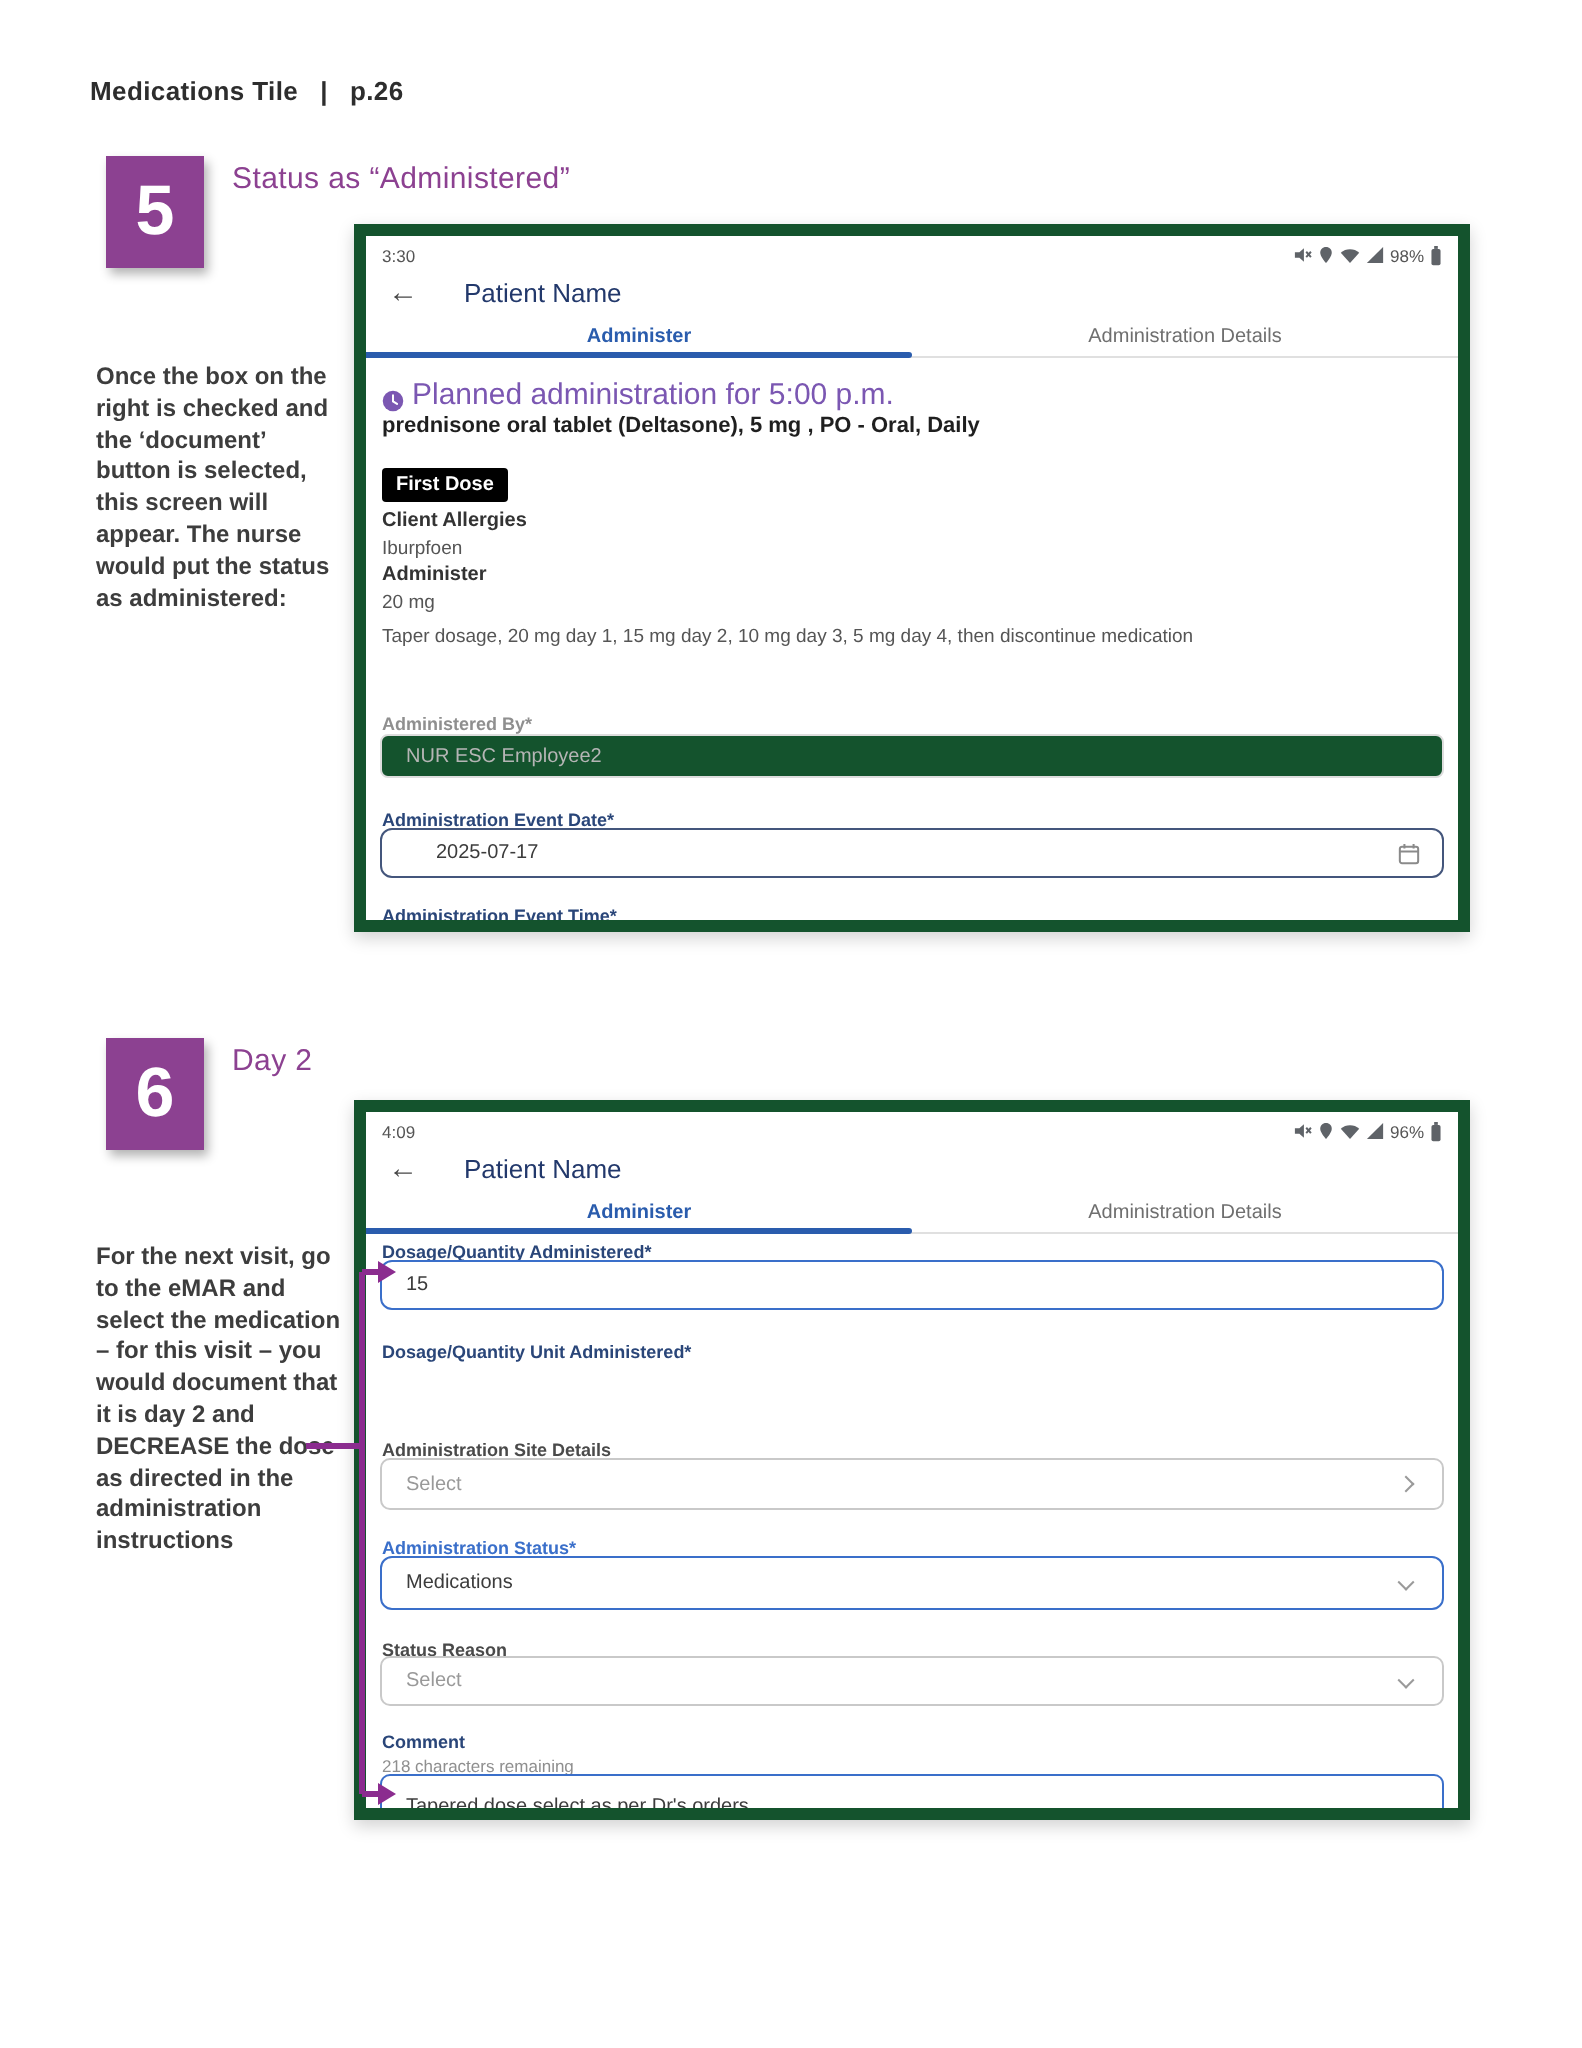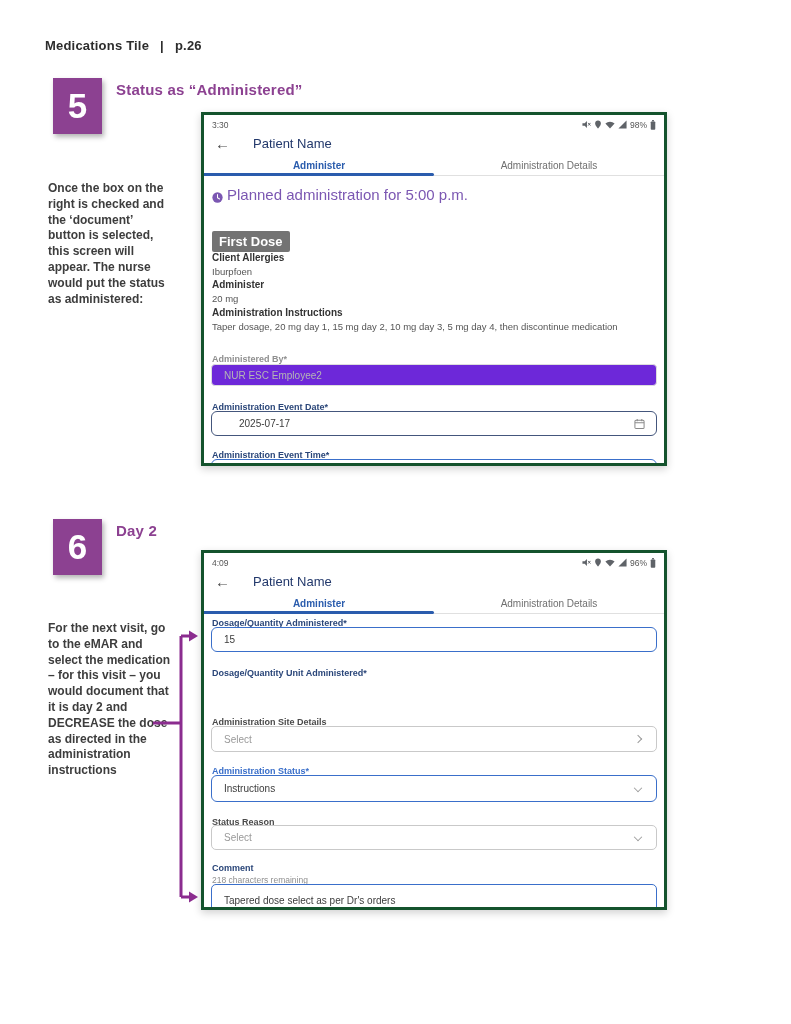--- a/index.html
+++ b/index.html
@@ -5,52 +5,52 @@
   * { margin:0; padding:0; box-sizing:border-box; }
   body { background:#ffffff; font-family:"Liberation Sans", sans-serif; }
   .page { position:relative; width:791px; height:1024px; background:#fff; overflow:hidden;border-radius:25px; }
 
   
   .doc-header { position:absolute; left:45px; top:38px; display:flex; gap:11px; align-items:baseline;
                 font-size:13px; font-weight:bold; color:#2d2d2d; letter-spacing:.2px; }
   .step-box { position:absolute; left:53px; width:49px; height:56px; background:#8c4191; color:#fff;
               display:flex; align-items:center; justify-content:center; font-size:35px; font-weight:bold;
               box-shadow:2px 3px 5px rgba(0,0,0,.3); }
-  .step-heading { position:absolute; left:116px; color:#8c4191; font-size:15px; font-weight:bold; letter-spacing:.2px; }
+  .step-heading { position:absolute; left:116px; color:#8c4191; font-size:15px; font-weight:normal; letter-spacing:.2px; }
   .step-desc { position:absolute; left:48px; font-size:12px; font-weight:bold; color:#3d3d3d; line-height:15.8px; }
 
   
-  .phone { position:absolute; left:201px; width:466px; background:#fff; border:3px solid #14532d;
+  .phone { position:absolute; left:177px; width:558px; background:#fff; border:6px solid #14532d;
            box-shadow:0 3px 8px rgba(0,0,0,.18); overflow:hidden; }
   .statusbar { position:absolute; top:3px; left:0; right:0; height:13px; padding:0 8px; display:flex;
                justify-content:space-between; align-items:center; font-size:8.5px; color:#555; }
   .sb-icons { display:flex; align-items:center; gap:3px; }
   .appbar { position:absolute; top:16px; left:0; right:0; height:24px; display:flex; align-items:center; padding:0 11px; }
   .back { font-size:15px; color:#474747; cursor:pointer; }
   .app-title { margin-left:23px; font-size:13px; color:#22386b; }
   .tabs { position:absolute; top:40px; left:0; right:0; height:21px; border-bottom:1px solid #e0e0e0; display:flex; }
   .tab { flex:1; text-align:center; font-size:10px; padding-top:5px; }
   .tab.active { color:#2a5cad; font-weight:bold; }
   .tab.inactive { color:#6f6f6f; }
   .tab-indicator { position:absolute; left:0; bottom:-1px; width:50%; height:3px; background:#2a5cad; border-radius:0 2px 2px 0; }
 
   
   .planned { position:absolute; top:71px; left:8px; display:flex; align-items:flex-end; gap:4px;
              font-size:15px; color:#7b57b2; }
   .med-name { position:absolute; top:89px; left:8px; font-size:11px; font-weight:bold; color:#1f1f1f; }
-  .badge { position:absolute; top:116px; left:8px; background:#737373; color:#fff; font-size:13px;
+  .badge { position:absolute; top:116px; left:8px; background:#000000; color:#fff; font-size:10px;
            font-weight:bold; padding:3px 7px; border-radius:2px; }
   .info-group { position:absolute; left:8px; }
   .info-label { font-size:10px; font-weight:bold; color:#333; }
   .info-value { font-size:9.5px; color:#555; margin-top:3px; }
   .f-label { position:absolute; left:8px; font-size:9px; font-weight:bold; }
   .navy { color:#2a4679; } .grayed { color:#8f8f8f; } .bluelbl { color:#3a6fca; } .darklbl { color:#4a4a4a; }
   .f-input { position:absolute; left:7px; right:7px; background:#fff; font-size:10px; color:#3c3c3c;
              display:flex; align-items:center; padding:0 12px; }
-  .f-input.disabled { background:#6d28d9; border:1px solid #ddd; border-radius:4px; color:#b5b5b5; }
+  .f-input.disabled { background:#14532d; border:1px solid #ddd; border-radius:4px; color:#b5b5b5; }
   .f-input.dark-border { border:1.5px solid #44567c; border-radius:6px; }
   .f-input.blue-border { border:1.5px solid #3a6fca; border-radius:6px; }
   .f-input.gray-border { border:1px solid #c9c9c9; border-radius:5px; }
   .placeholder { color:#999; }
   .unit-text { color:#8a8a8a; }
   .chev { position:absolute; right:15px; top:50%; width:6px; height:6px;
           border-right:1.6px solid #9a9a9a; border-bottom:1.6px solid #9a9a9a; }
   .chev.right { transform:translateY(-50%) rotate(-45deg); }
   .chev.down { transform:translateY(-65%) rotate(45deg); }
   .cal-icon { position:absolute; right:11px; top:50%; transform:translateY(-50%); }
@@ -112,32 +112,32 @@
       <div class="tab-indicator"></div>
     </div>
 
     <div class="planned">
       <svg width="11" height="11" viewBox="0 0 12 12">
           <circle cx="6" cy="6" r="5.6" fill="#7b57b2"></circle>
           <path d="M6 2.8 L6 6.2 L8.2 7.6" stroke="#fff" stroke-width="1.1" fill="none" stroke-linecap="round"></path>
         </svg>
       <span>Planned administration for 5:00 p.m.</span>
     </div>
+    <div class="med-name">prednisone oral tablet (Deltasone), 5 mg , PO - Oral, Daily</div>
     <div class="badge">First Dose</div>
 
     <div class="info-group" style="top:137px;">
       <div class="info-label">Client Allergies</div>
       <div class="info-value">Iburpfoen</div>
     </div>
     <div class="info-group" style="top:164px;">
       <div class="info-label">Administer</div>
       <div class="info-value">20 mg</div>
     </div>
     <div class="info-group" style="top:192px;">
-      <div class="info-label">Administration Instructions</div>
       <div class="info-value">Taper dosage, 20 mg day 1, 15 mg day 2, 10 mg day 3, 5 mg day 4, then discontinue medication</div>
     </div>
 
     <div class="f-label grayed" style="top:239px;">Administered By*</div>
     <div class="f-input disabled" style="top:249px; height:22px;">NUR ESC Employee2</div>
 
     <div class="f-label navy" style="top:287px;">Administration Event Date*</div>
     <div class="f-input dark-border" style="top:296px; height:25px;padding-left:27px;">
       <span>2025-07-17</span>
       <svg class="cal-icon" width="11" height="11" viewBox="0 0 12 12">
@@ -204,21 +204,21 @@
     <div class="f-label navy" style="top:115px;">Dosage/Quantity Unit Administered*</div>
 
     <div class="f-label darklbl" style="top:164px;">Administration Site Details</div>
     <div class="f-input gray-border" style="top:173px; height:26px;">
       <span class="placeholder">Select</span>
       <span class="chev right"></span>
     </div>
 
     <div class="f-label bluelbl" style="top:213px;">Administration Status*</div>
     <div class="f-input blue-border" style="top:222px; height:27px;">
-      <span>Instructions</span>
+      <span>Medications</span>
       <span class="chev down"></span>
     </div>
 
     <div class="f-label darklbl" style="top:264px;">Status Reason</div>
     <div class="f-input gray-border" style="top:272px; height:25px;">
       <span class="placeholder">Select</span>
       <span class="chev down"></span>
     </div>
 
     <div class="f-label navy" style="top:310px;">Comment</div>

